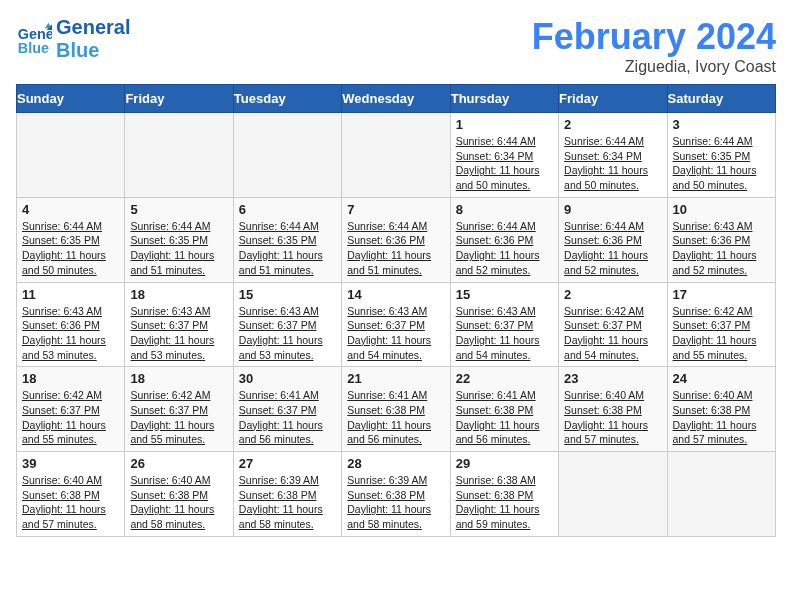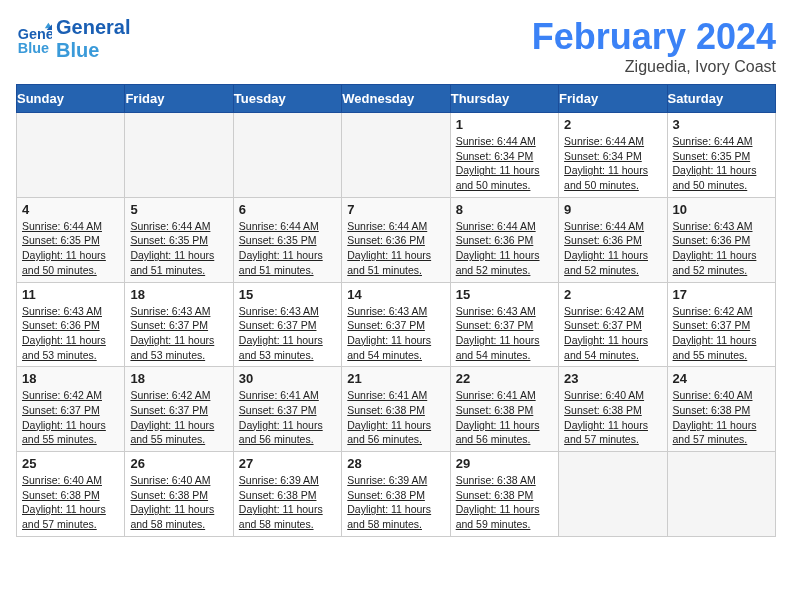--- a/index.html
+++ b/index.html
@@ -220,21 +220,21 @@
           <span class="day-number">23</span>
           <div class="day-info">Sunrise: 6:40 AM<br>Sunset: 6:38 PM<br>Daylight: 11 hours and 57 minutes.</div>
         </td>
         <td>
           <span class="day-number">24</span>
           <div class="day-info">Sunrise: 6:40 AM<br>Sunset: 6:38 PM<br>Daylight: 11 hours and 57 minutes.</div>
         </td>
       </tr>
       <tr>
         <td>
-          <span class="day-number">25</span>
+          <span class="day-number">39</span>
           <div class="day-info">Sunrise: 6:40 AM<br>Sunset: 6:38 PM<br>Daylight: 11 hours and 57 minutes.</div>
         </td>
         <td>
           <span class="day-number">26</span>
           <div class="day-info">Sunrise: 6:40 AM<br>Sunset: 6:38 PM<br>Daylight: 11 hours and 58 minutes.</div>
         </td>
         <td>
           <span class="day-number">27</span>
           <div class="day-info">Sunrise: 6:39 AM<br>Sunset: 6:38 PM<br>Daylight: 11 hours and 58 minutes.</div>
         </td>

